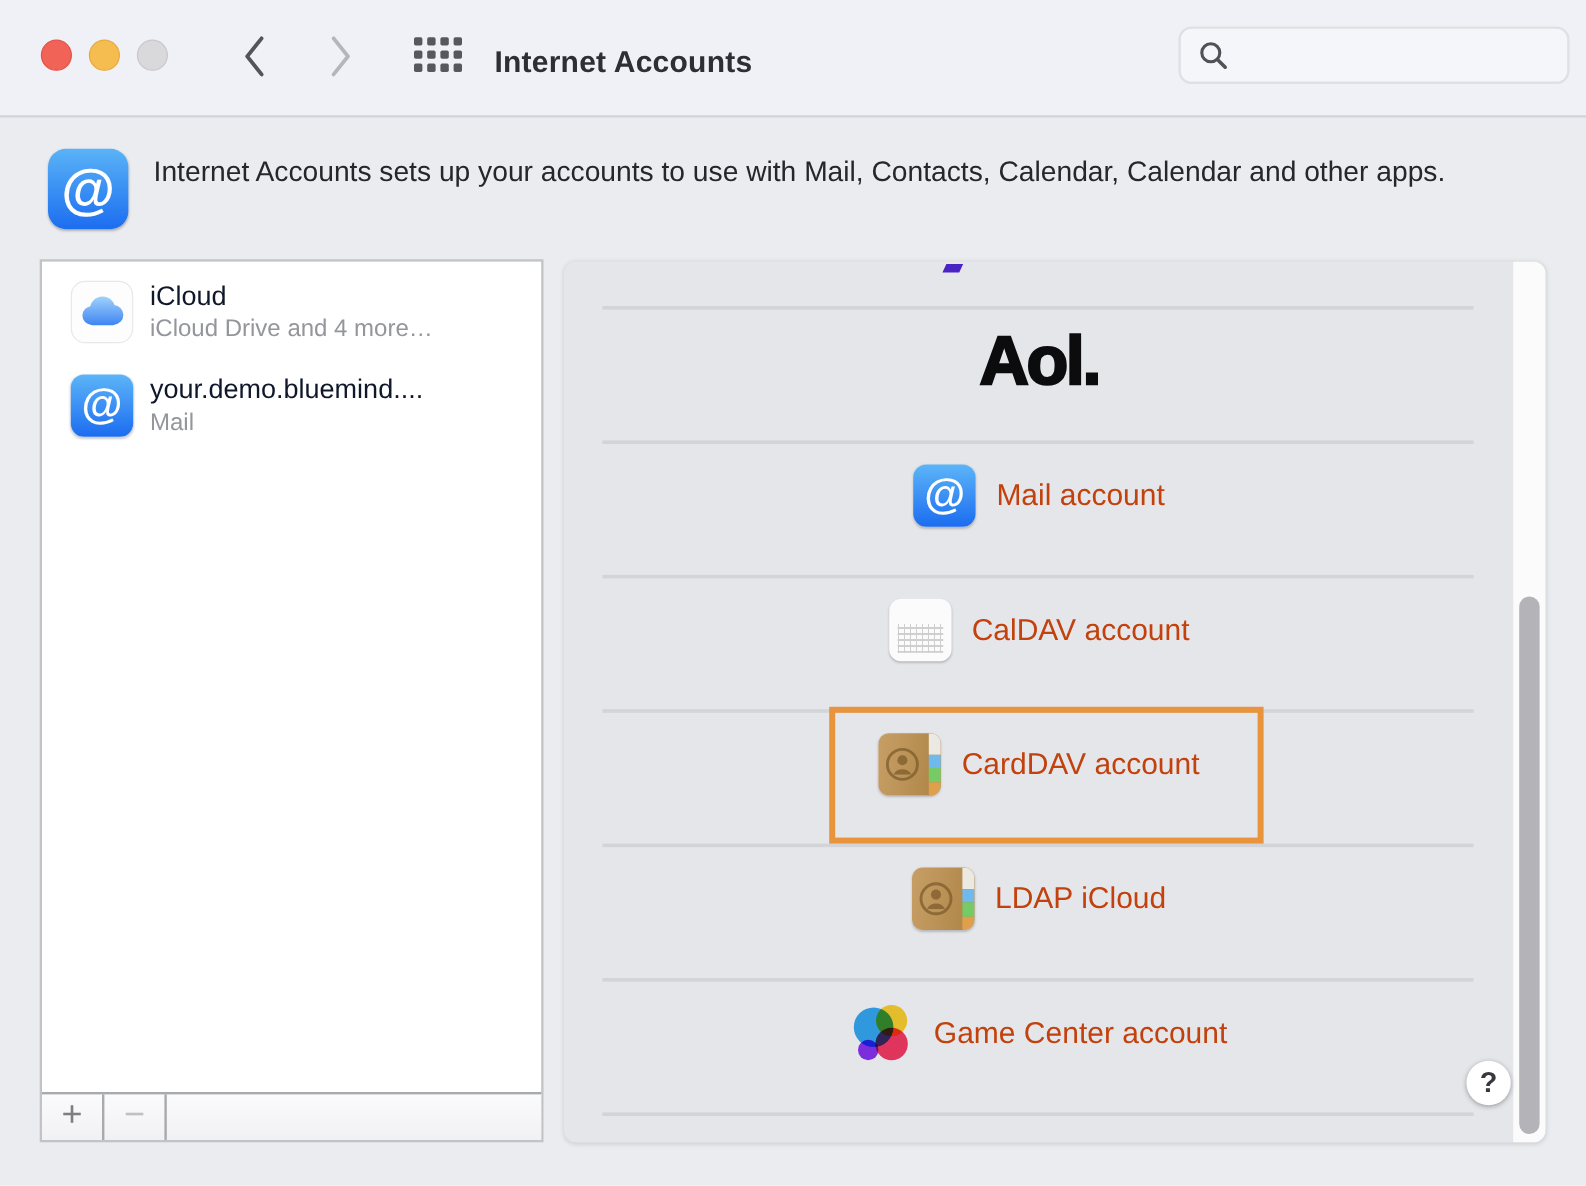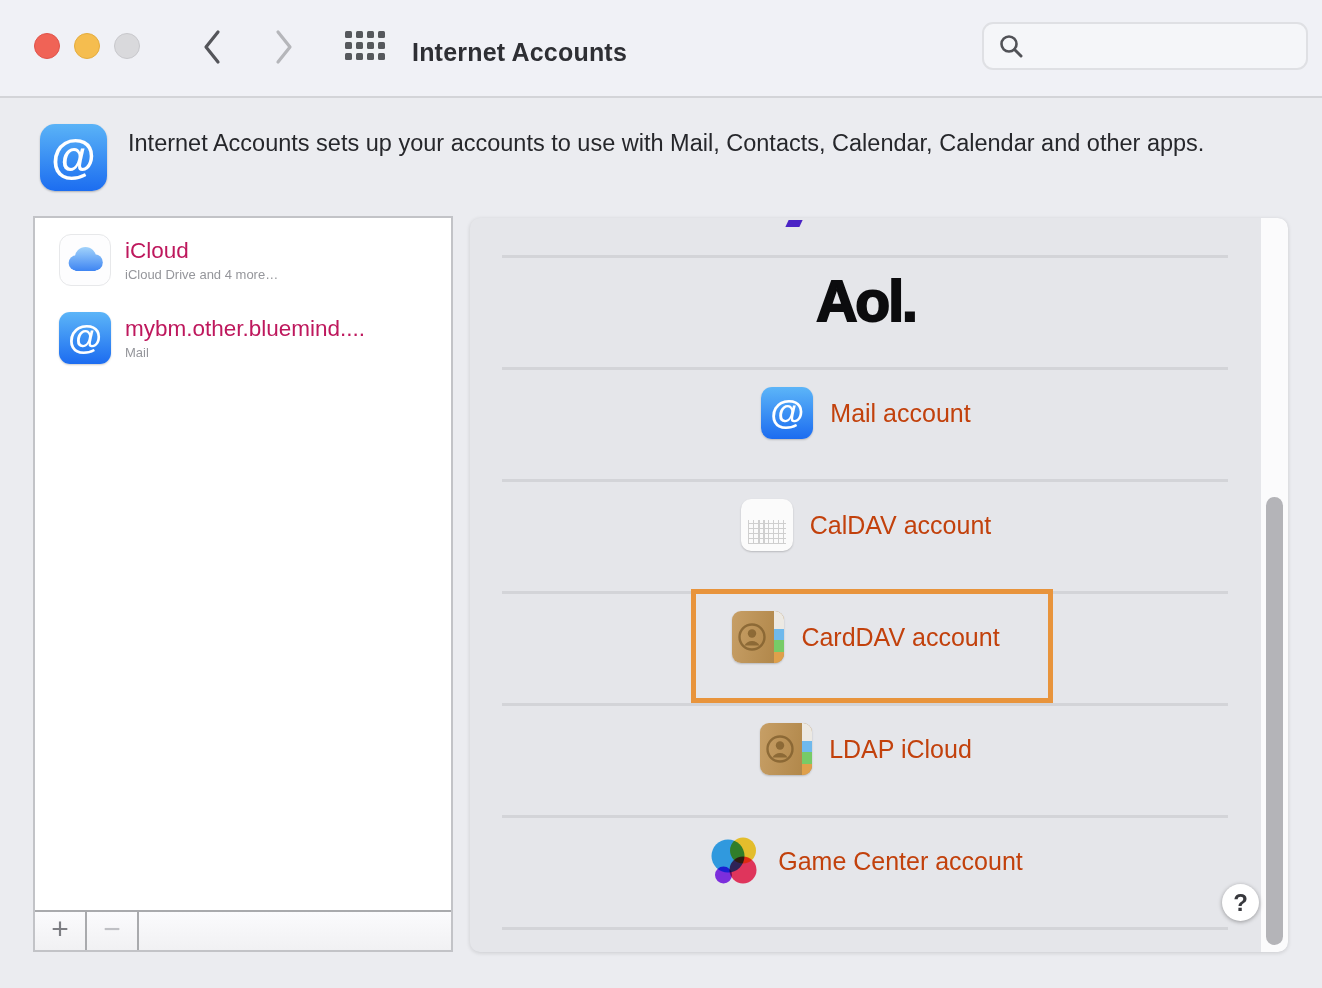--- a/index.html
+++ b/index.html
@@ -38,22 +38,22 @@
     justify-content:center;box-shadow:0 1px 2px rgba(0,0,0,.25);}
   .app-icon span{transform:translateY(-1px);}
   .intro-text{position:absolute;left:128px;top:127px;width:1150px;margin:0;
     font-size:23.5px;line-height:32px;color:#26272b;}
   
   .sidebar{position:absolute;left:33px;top:216px;width:420px;height:736px;
     box-sizing:border-box;background:#ffffff;border:2px solid #c2c3c7;}
   .acct{display:flex;align-items:center;gap:14px;padding:13px 10px 13px 24px;cursor:default;}
   .acct:first-child{margin-top:3px;}
   .acct .txt{display:flex;flex-direction:column;gap:3px;min-width:0;}
-  .acct .name{font-size:22.5px;color:#be185d;white-space:nowrap;}
-  .acct .sub{font-size:13px;color:#95969b;white-space:nowrap;}
+  .acct .name{font-size:22.5px;color:#0f172a;white-space:nowrap;}
+  .acct .sub{font-size:20px;color:#95969b;white-space:nowrap;}
   .sb-icon{width:52px;height:52px;flex:0 0 52px;position:relative;}
   .acct-bar{position:absolute;left:0;right:0;bottom:0;height:38px;
     border-top:2px solid #a9aaad;background:linear-gradient(#fbfbfd,#f1f1f3);
     display:flex;}
   .acct-bar button{width:52px;border:none;border-right:2px solid #a9aaad;
     background:transparent;font-size:30px;line-height:30px;font-weight:300;
     color:#7d7e83;padding:0 0 4px 0;}
   .acct-bar button.remove{color:#bfc0c4;}
   
   .icon-at{border-radius:11px;background:linear-gradient(180deg,#5cb5f8,#1c6cf0);
@@ -172,21 +172,21 @@
     <span class="txt">
       <span class="name">iCloud</span>
       <span class="sub">iCloud Drive and 4 more…</span>
     </span>
   </div>
   <div class="acct">
     <span class="sb-icon icon-at">
       <span>@</span>
     </span>
     <span class="txt">
-      <span class="name">mybm.other.bluemind....</span>
+      <span class="name">your.demo.bluemind....</span>
       <span class="sub">Mail</span>
     </span>
   </div>
   <div class="acct-bar">
     <button>+</button>
     <button class="remove">−</button>
   </div>
 </aside>
 
 <main class="panel">

